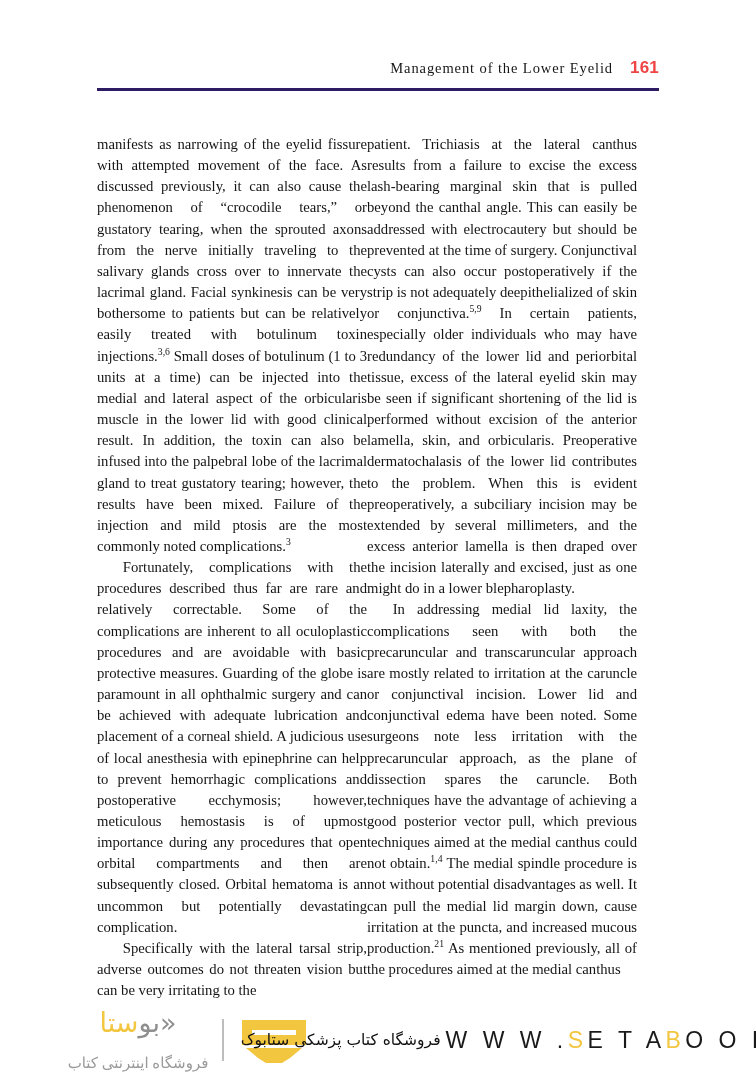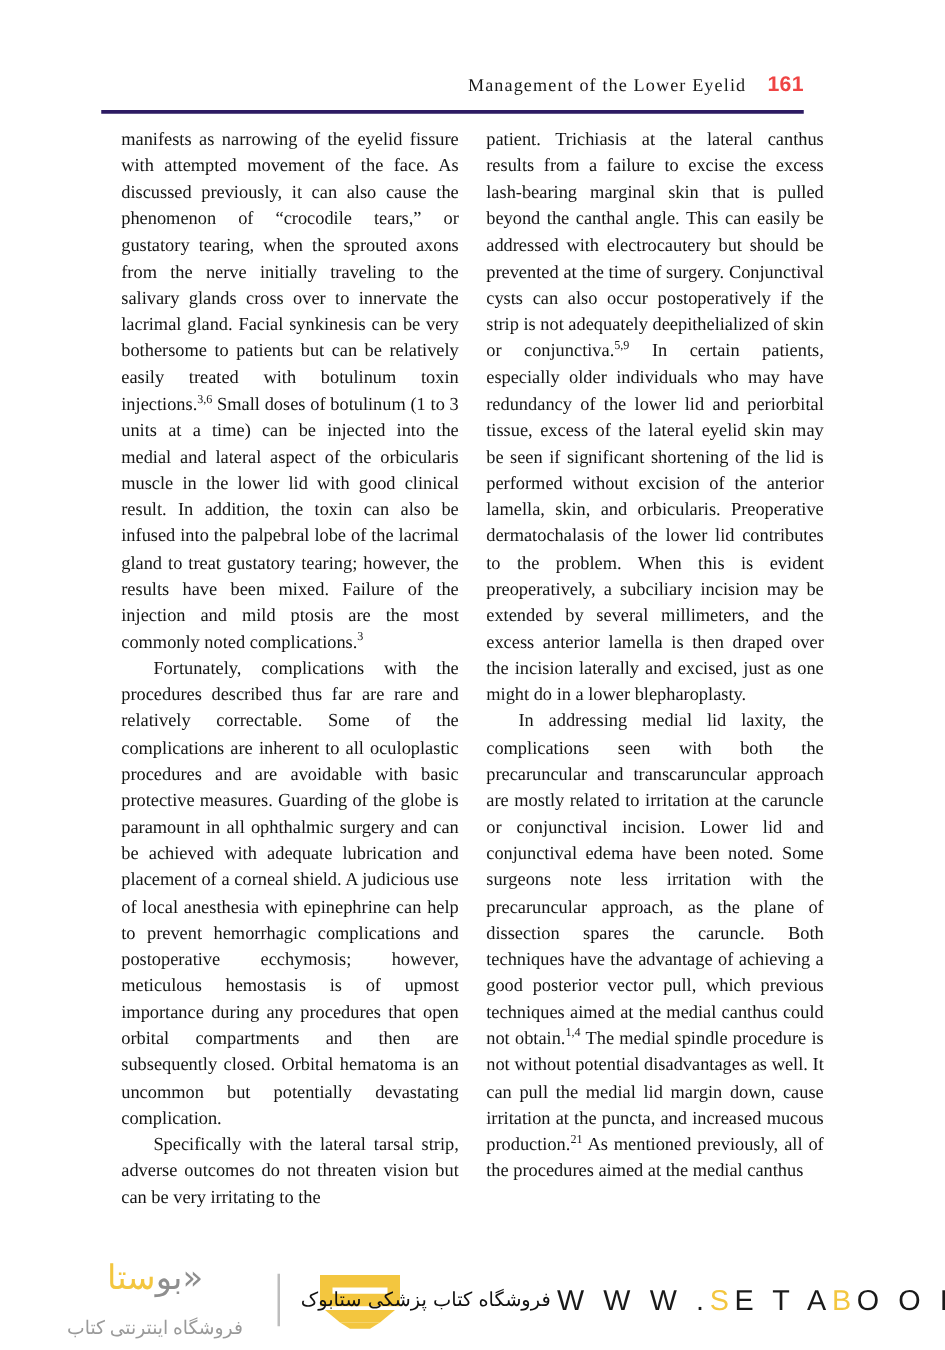--- a/index.html
+++ b/index.html
@@ -17,21 +17,21 @@
   }
   .page {
     position: absolute;
     inset: 0;
     background: #ffffff;
   }
 
   
   .header {
     position: absolute;
-    left: 81px;
+    left: 97px;
     top: 58px;
     width: 562px;
     height: 34px;
   }
   .header-inner {
     display: flex;
     align-items: baseline;
     justify-content: flex-end;
     gap: 16px;
     height: 26px;
@@ -58,25 +58,24 @@
     top: 30px;
     width: 562px;
     height: 2.5px;
     background: #2d1b63;
   }
 
   
   .columns {
     position: absolute;
     left: 97px;
-    top: 102px;
+    top: 134px;
     width: 562px;
     height: 880px;
     display: flex;
-    gap: 22px;
   }
   .col {
     width: 270px;
     font-size: 14.7px;
     line-height: 21.15px;
     text-align: justify;
     text-justify: inter-word;
     hyphens: none;
     color: #141414;
   }
@@ -104,21 +103,21 @@
     height: 80px;
     display: flex;
     align-items: center;
   }
   .footer-left {
     width: 378px;
     height: 80px;
     display: flex;
     align-items: center;
     justify-content: center;
-    gap: 28px;
+    gap: 14px;
   }
   .brand-mark {
     display: flex;
     flex-direction: column;
     align-items: center;
     line-height: 1;
   }
   .brand-word {
     font-family: "DejaVu Sans", sans-serif;
     font-size: 27px;

